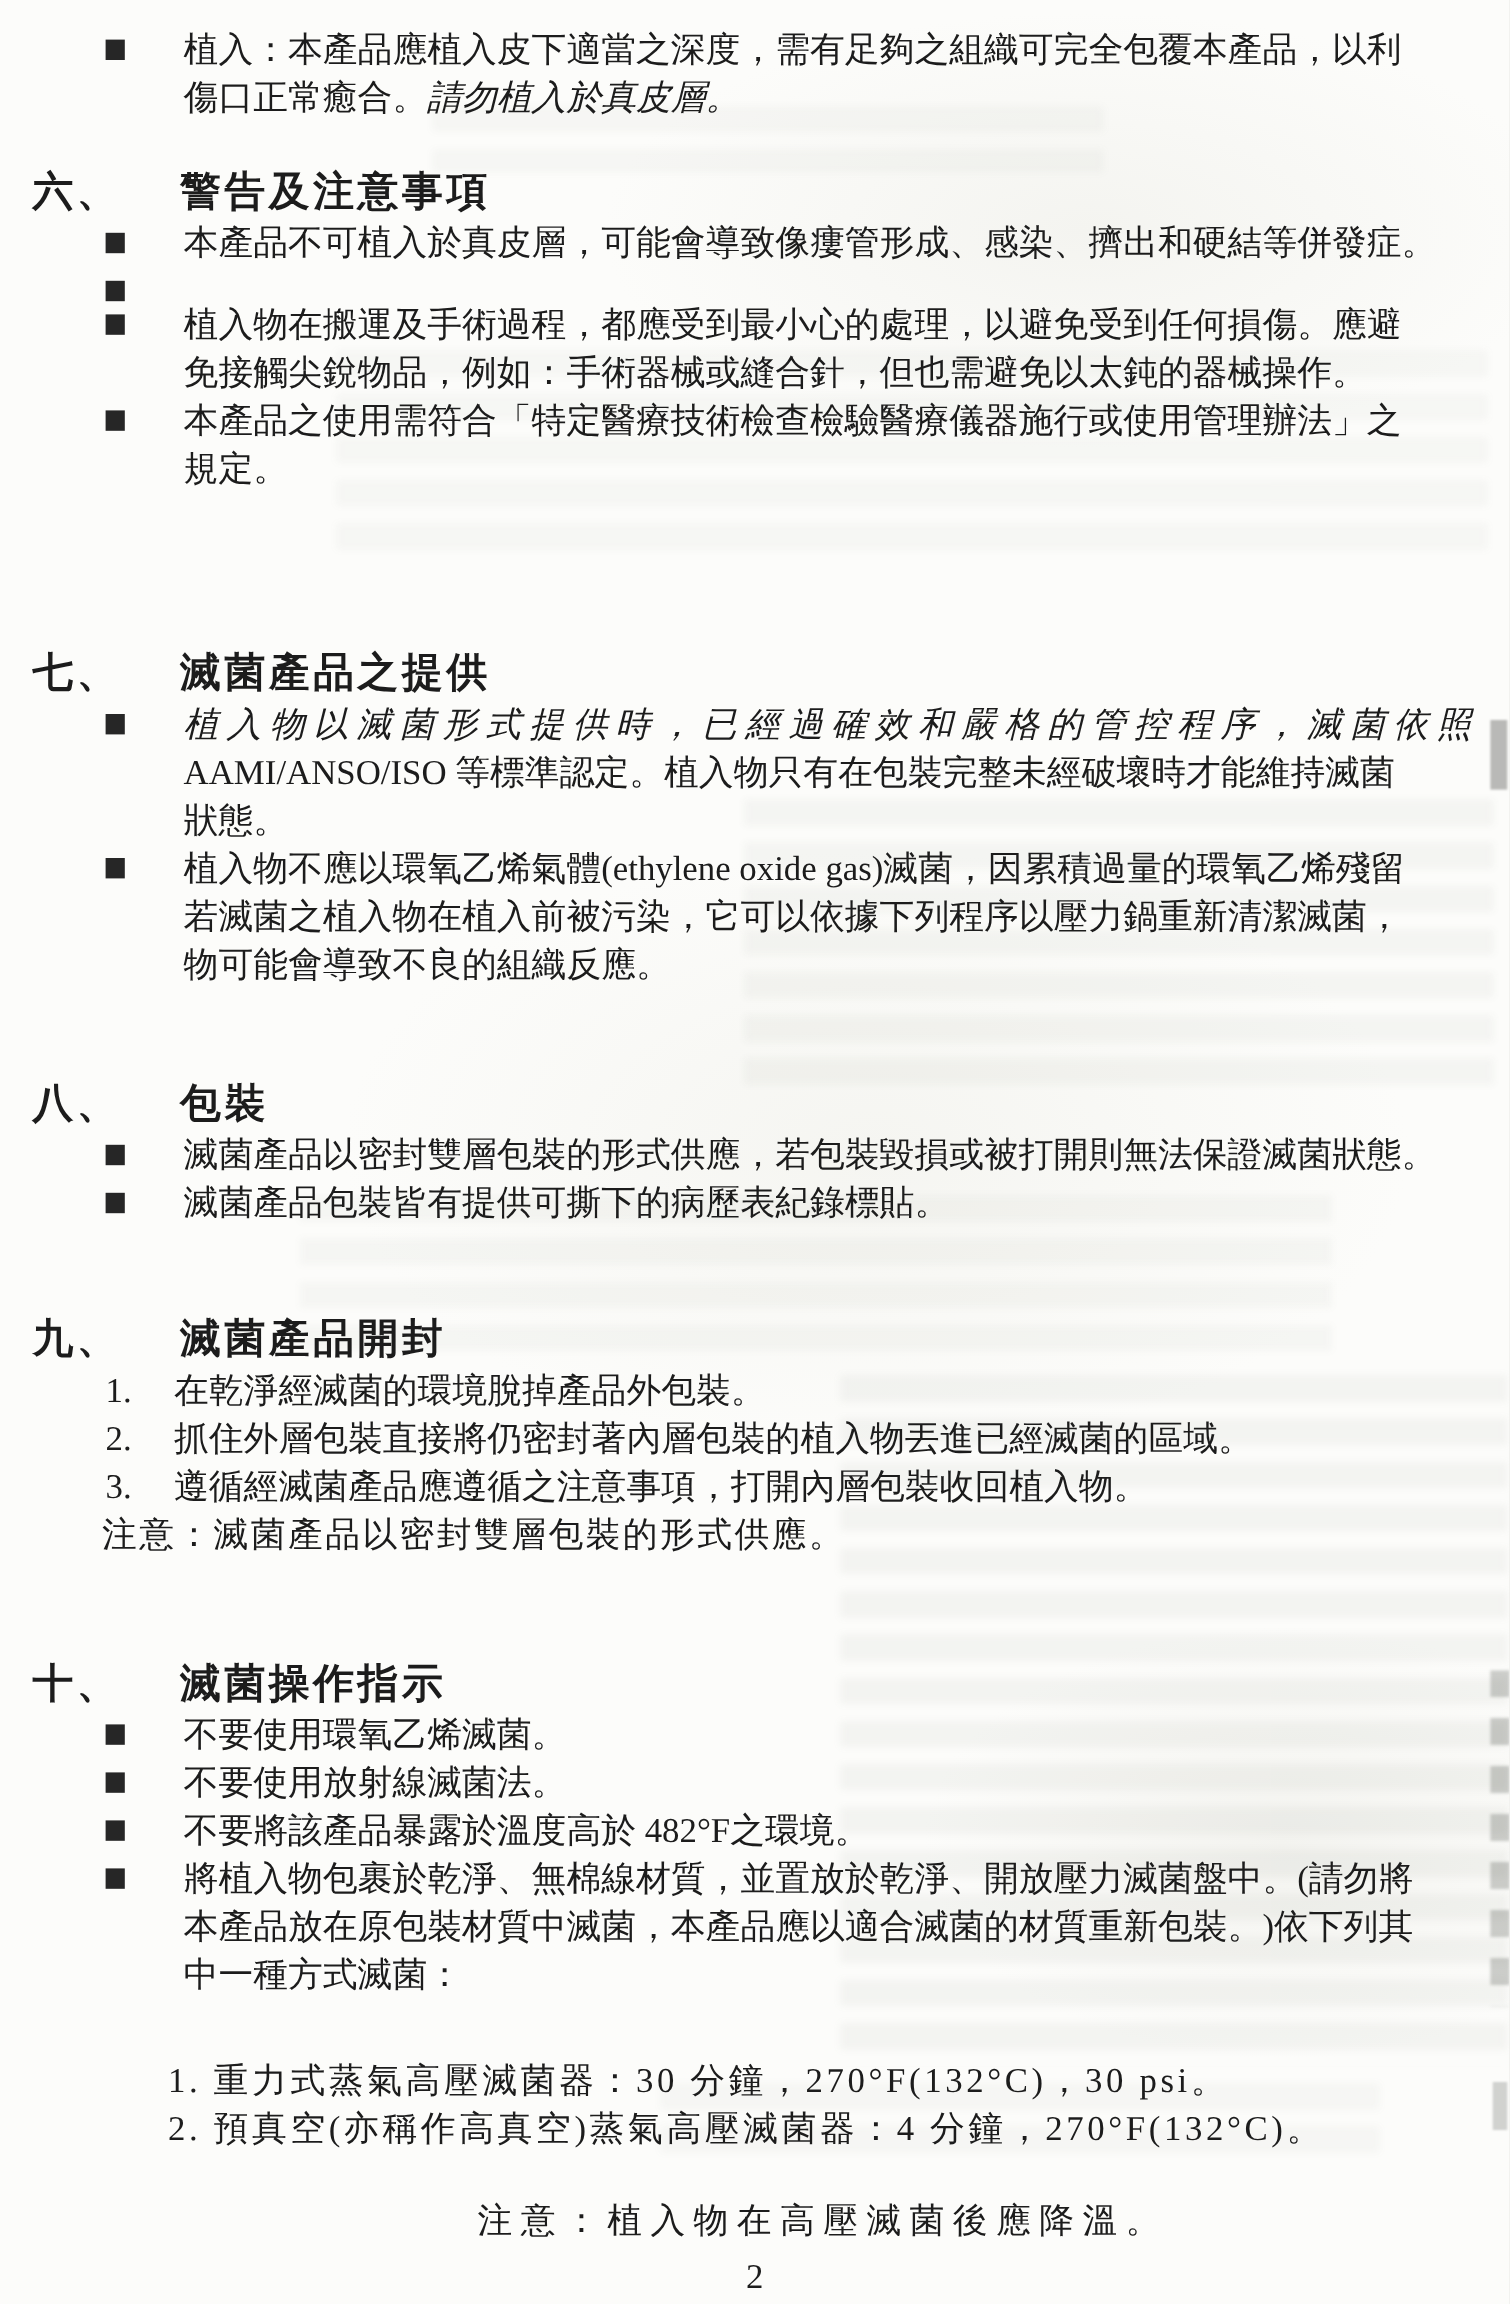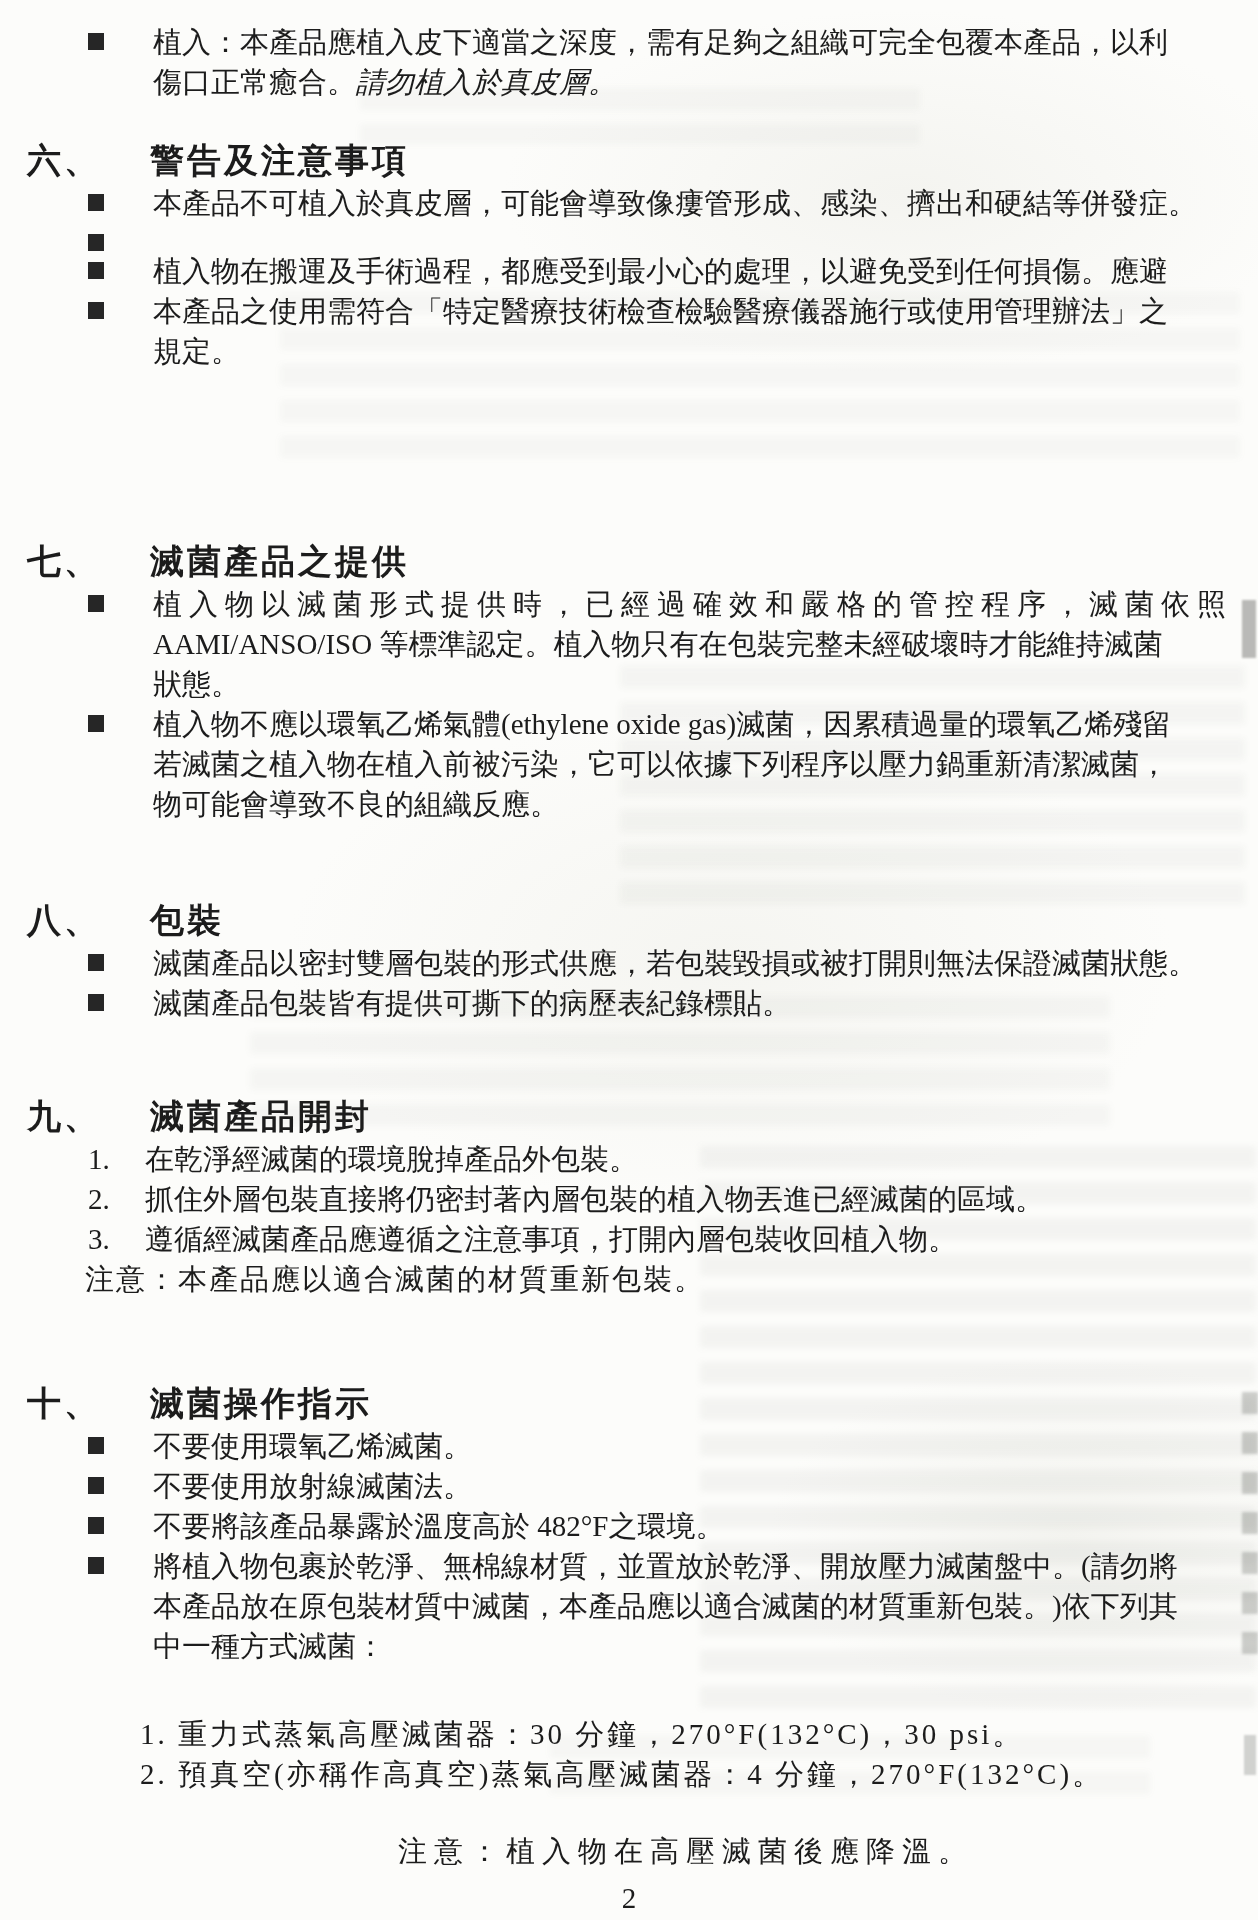--- a/index.html
+++ b/index.html
@@ -19,21 +19,21 @@
   .sec-header{display:flex;line-height:44px;font-size:34px;font-weight:bold;letter-spacing:3px;}
   .sec-num{margin-left:27px;width:123px;flex:0 0 123px;}
   .sec-title{flex:1;}
   .item{display:flex;}
   .marker-col{flex:0 0 65px;margin-left:88px;}
   .bullet-box{width:16px;height:17px;background:#262626;margin-top:11px;}
   .num-col{flex:0 0 57px;margin-left:88px;}
   .text-col{flex:1;padding-right:28px;}
   .note-item .text-col{margin-left:85px;flex:none;}
   .kai{font-style:italic;text-align:right;}
-  .spread-wide{letter-spacing:7px;}
+  .spread-wide{letter-spacing:7px;font-style:italic;}
   .spread-sm{letter-spacing:2px;}
   .sublist{margin-left:140px;margin-top:48px;}
   .sublist .line{letter-spacing:3px;}
   .sec-note{margin-left:114px;margin-top:37px;letter-spacing:7px;text-align:center;}
   .page-number{position:absolute;top:1878px;left:0;width:100%;text-align:center;}
   .ghost{position:absolute;filter:blur(3px);opacity:.55;pointer-events:none;
     background:repeating-linear-gradient(180deg,
       rgba(132,138,129,0.14) 4px, rgba(132,138,129,0.14) 26px,
       rgba(0,0,0,0) 26px, rgba(0,0,0,0) 40px);}
   .g1{left:360px;top:84px;width:560px;height:60px;opacity:.38;}
@@ -88,20 +88,21 @@
         <div class="marker-col">
           <div class="bullet-box"></div>
         </div>
       </div>
       <div class="item">
         <div class="marker-col">
           <div class="bullet-box"></div>
         </div>
         <div class="text-col">
           <div class="line"><span>植入物在搬運及手術過程，都應受到最小心的處理，以避免受到任何損傷。應避</span></div>
+          <div class="line"><span>免接觸尖銳物品，例如：手術器械或縫合針，但也需避免以太鈍的器械操作。</span></div>
         </div>
       </div>
       <div class="item">
         <div class="marker-col">
           <div class="bullet-box"></div>
         </div>
         <div class="text-col">
           <div class="line"><span>本產品之使用需符合「特定醫療技術檢查檢驗醫療儀器施行或使用管理辦法」之</span></div>
           <div class="line"><span>規定。</span></div>
         </div>
@@ -173,21 +174,21 @@
         </div>
       </div>
       <div class="item">
         <div class="num-col line">3.</div>
         <div class="text-col">
           <div class="line"><span>遵循經滅菌產品應遵循之注意事項，打開內層包裝收回植入物。</span></div>
         </div>
       </div>
       <div class="item note-item">
         <div class="text-col">
-          <div class="line"><span class="spread-sm">注意：本產品應以適合滅菌的材質重新包裝。</span></div>
+          <div class="line"><span class="spread-sm">注意：滅菌產品以密封雙層包裝的形式供應。</span></div>
         </div>
       </div>
     </section>
     <section class="section" style="top: 1382px;">
       <div class="sec-header">
         <span class="sec-num">十、</span>
         <span class="sec-title">滅菌操作指示</span>
       </div>
       <div class="item">
         <div class="marker-col">

